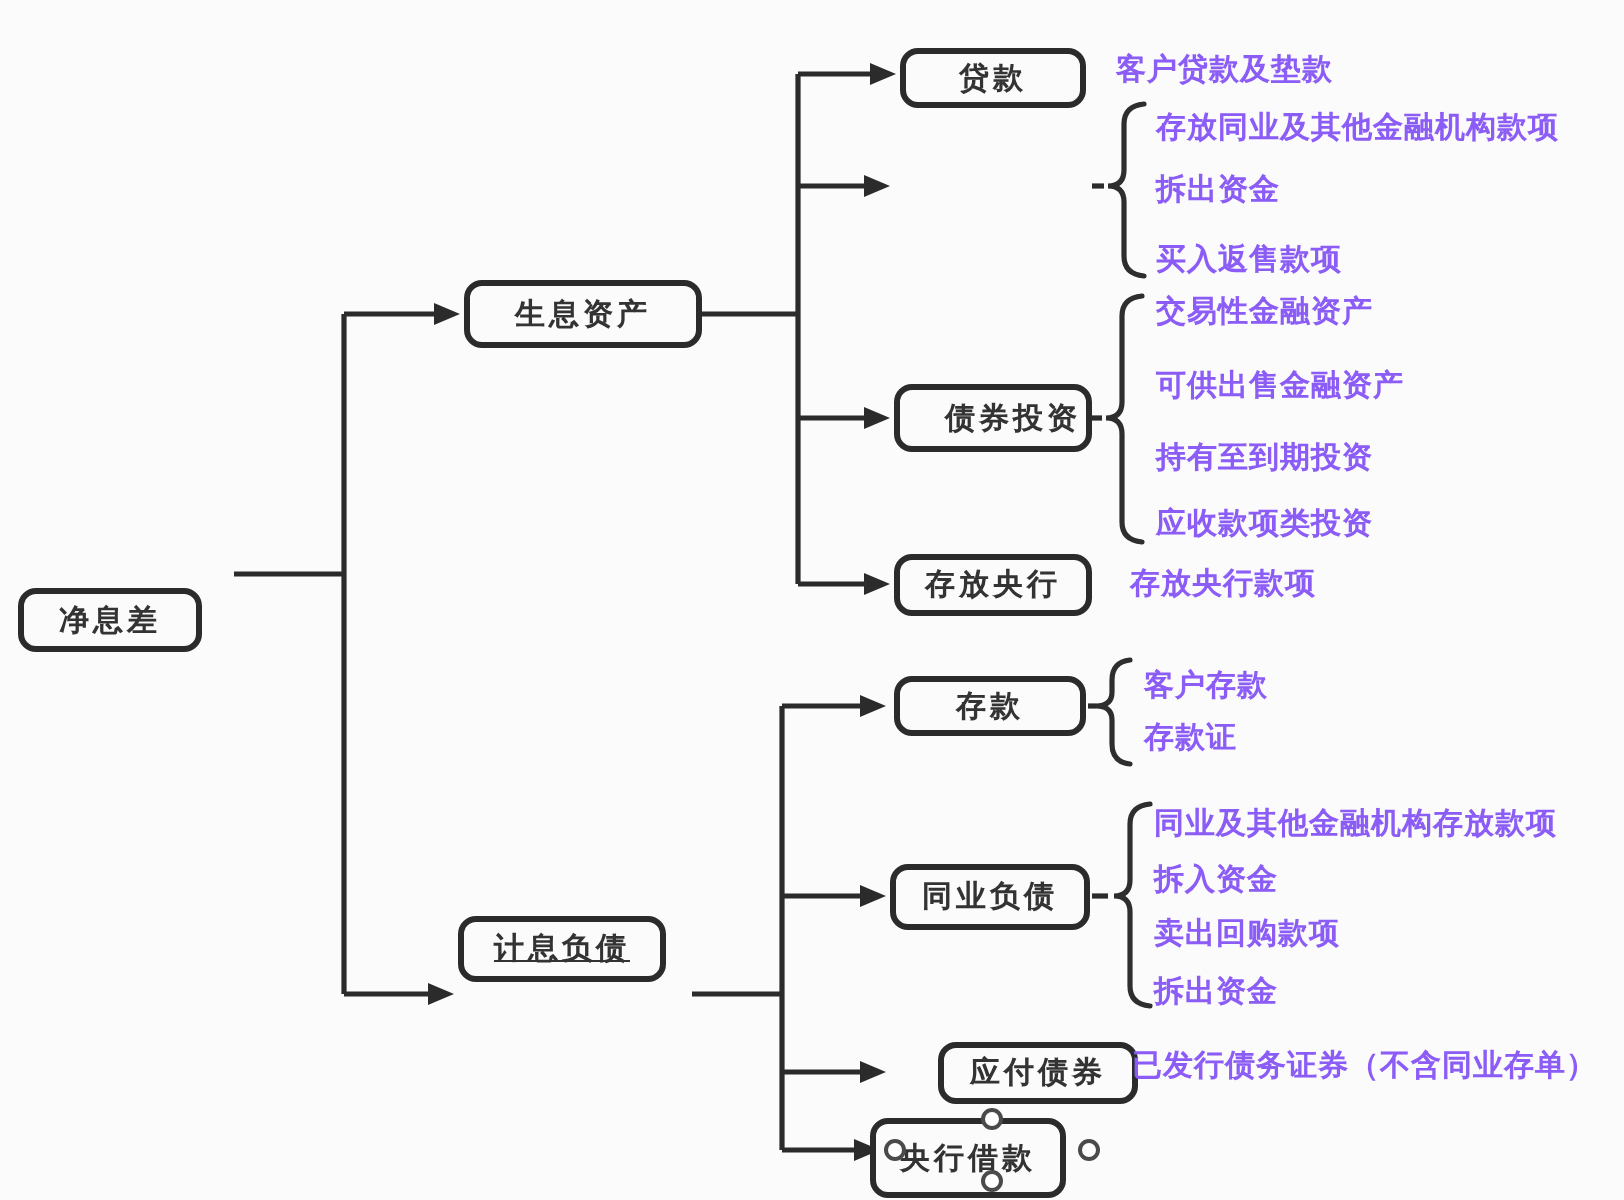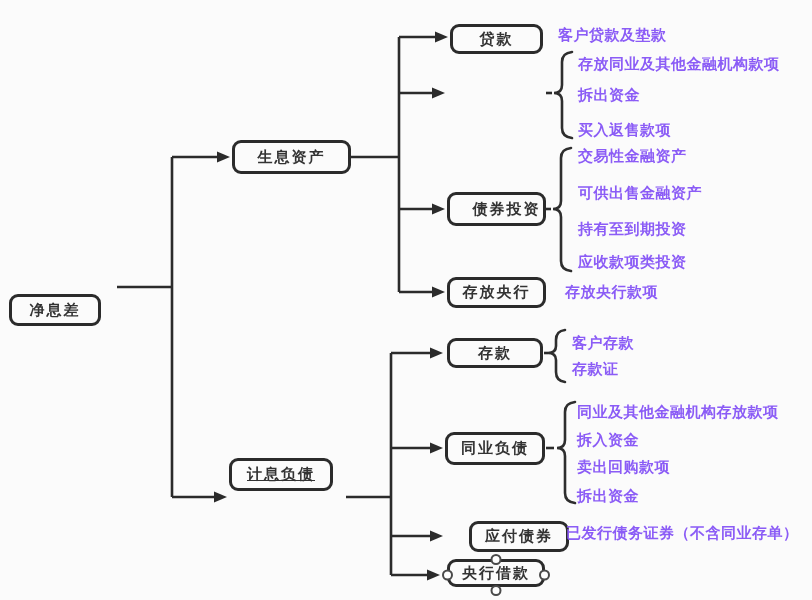--- a/index.html
+++ b/index.html
@@ -139,21 +139,21 @@
 
   <div class="node" style="left:447px; top:338px; width:96px; height:30px;">
     <span>存款</span>
   </div>
   <div class="node" style="left:445px; top:432px; width:100px; height:33px;">
     <span>同业负债</span>
   </div>
   <div class="node" style="left:445px; top:521px; width:100px; height:31px;margin-left:24px;">
     <span>应付债券</span>
   </div>
-  <div class="node" style="left:447px; top:559px; width:98px; height:28px;text-align:center;">
+  <div class="node" style="left:435px; top:559px; width:98px; height:40px;text-align:center;">
     <span>央行借款</span>
   </div>
 
   <div class="leaf" style="left:558px; top:35px;">客户贷款及垫款</div>
 
   <div class="leaf" style="left:578px; top:64px;">存放同业及其他金融机构款项</div>
   <div class="leaf" style="left:578px; top:95px;">拆出资金</div>
   <div class="leaf" style="left:578px; top:130px;">买入返售款项</div>
 
   <div class="leaf" style="left:578px; top:193px;">可供出售金融资产</div>

